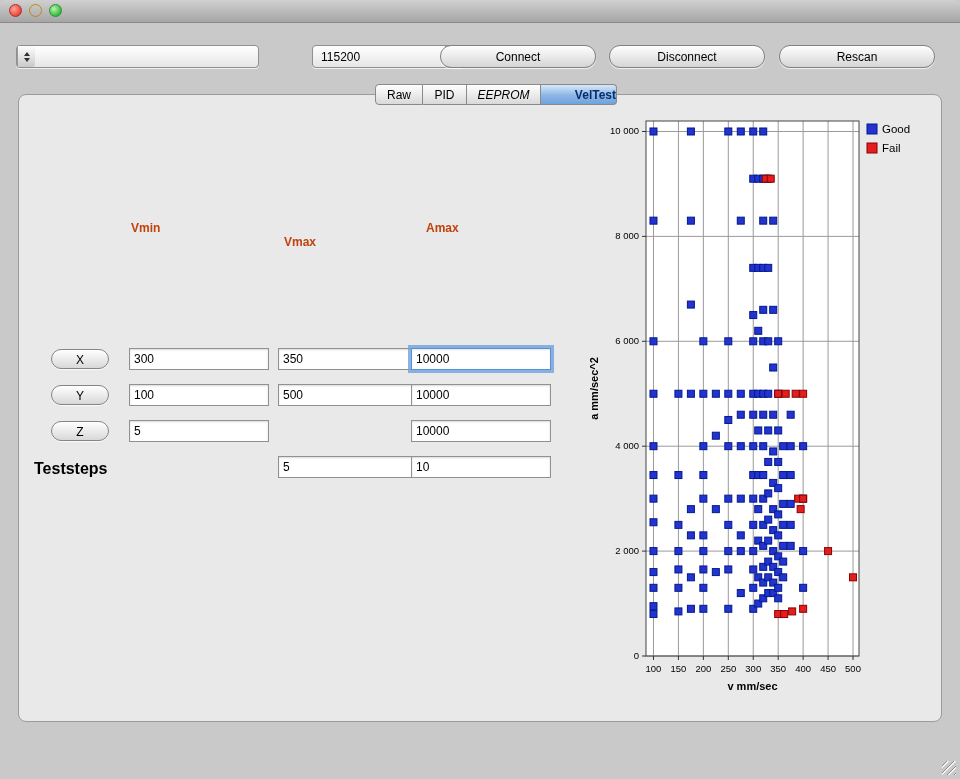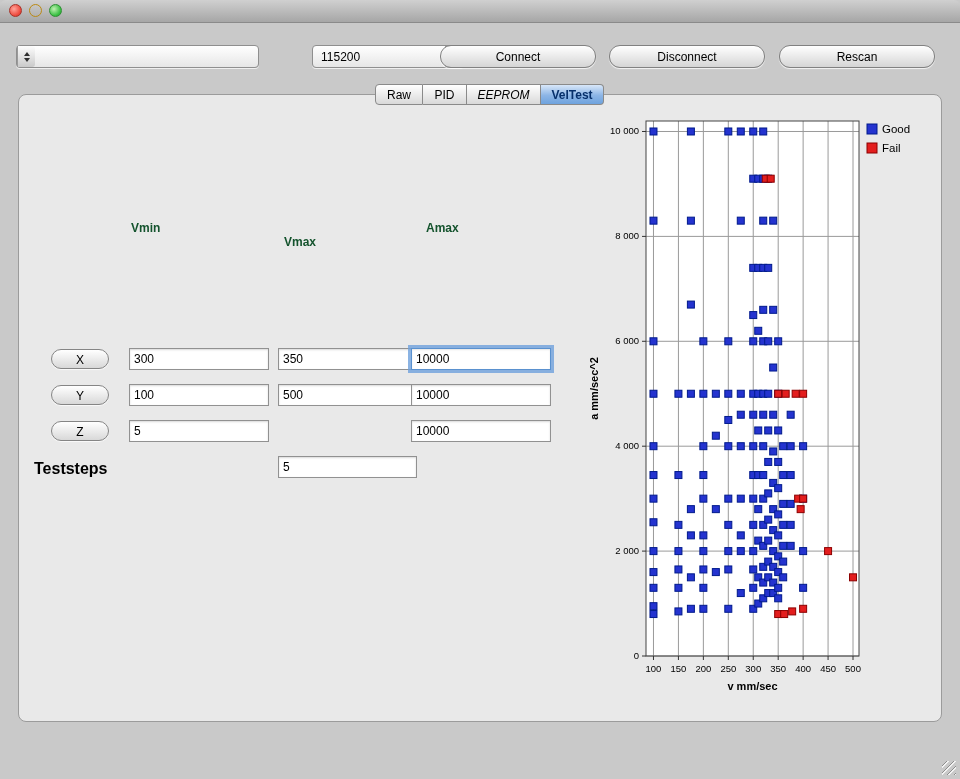--- a/index.html
+++ b/index.html
@@ -54,27 +54,27 @@
 
   .tabbar{position:absolute;left:360px;top:84px;height:21px;display:flex;z-index:6;padding-left:15px;}
   .tab{
     height:21px;line-height:21px;font-size:12px;text-align:center;
     background:linear-gradient(#ffffff,#d9d9d9);
     border:1px solid #8a8a8a;border-left:none;box-sizing:border-box;cursor:default;
   }
   .tab:first-child{border-left:1px solid #8a8a8a;border-radius:4px 0 0 4px;}
   .tab:last-child{border-radius:0 4px 4px 0;}
   .tab.selected{background:linear-gradient(#d8e7f9,#8cb5e6 55%,#6ea3de);font-weight:bold;color:#07306b;}
-  .tab-raw{width:48px;}.tab-pid{width:44px;}.tab-eeprom{width:74px;font-style:italic;}.tab-veltest{width:63px;}
+  .tab-raw{width:48px;}.tab-pid{width:44px;}.tab-eeprom{width:74px;font-style:italic;}.tab-veltest{width:76px;text-align:right;}
 
   .panel{
     position:absolute;left:18px;top:94px;width:924px;height:628px;box-sizing:border-box;
     background:#e9e9e9;border:1px solid #9b9b9b;border-radius:8px;
   }
-  .col-header{position:absolute;font-size:12px;font-weight:bold;color:#14532d;}
+  .col-header{position:absolute;font-size:12px;font-weight:bold;color:#c2410c;}
   #hdr-vmin{left:112px;top:126px;}
   #hdr-vmax{left:265px;top:140px;}
   #hdr-amax{left:407px;top:126px;}
 
   .axis-btn{
     position:absolute;left:32px;width:58px;height:20px;border-radius:10px;
     border:1px solid #858585;background:linear-gradient(#ffffff,#d8d8d8);
     font-size:12px;text-align:center;line-height:18px;box-sizing:border-box;
     box-shadow:0 1px 1px rgba(255,255,255,.8);cursor:default;
   }
@@ -155,20 +155,21 @@
 
   <input class="field col-vmin row-y" value="100" style="">
   <input class="field col-vmax row-y" value="500" style="">
   <input class="field col-amax row-y" value="10000" style="">
 
   <input class="field col-vmin row-z" value="5" style="">
   <input class="field col-amax row-z" value="10000" style="">
 
   <span class="ts-label">Teststeps</span>
   <input class="field col-vmax row-ts" value="5" style="">
+  <input class="field col-amax row-ts" value="10" style="">
 
   <div class="chart-wrap">
     <svg id="chart-svg" width="360" height="606" viewBox="0 0 360 606">
         <rect x="62" y="10" width="213" height="535" fill="#ffffff"></rect>
         <line x1="69.48243559718969" y1="10" x2="69.48243559718969" y2="545" stroke="#9a9a9a" stroke-width="1"></line>
         <line x1="94.42388758782201" y1="10" x2="94.42388758782201" y2="545" stroke="#9a9a9a" stroke-width="1"></line>
         <line x1="119.36533957845434" y1="10" x2="119.36533957845434" y2="545" stroke="#9a9a9a" stroke-width="1"></line>
         <line x1="144.30679156908664" y1="10" x2="144.30679156908664" y2="545" stroke="#9a9a9a" stroke-width="1"></line>
         <line x1="169.24824355971896" y1="10" x2="169.24824355971896" y2="545" stroke="#9a9a9a" stroke-width="1"></line>
         <line x1="194.1896955503513" y1="10" x2="194.1896955503513" y2="545" stroke="#9a9a9a" stroke-width="1"></line>

